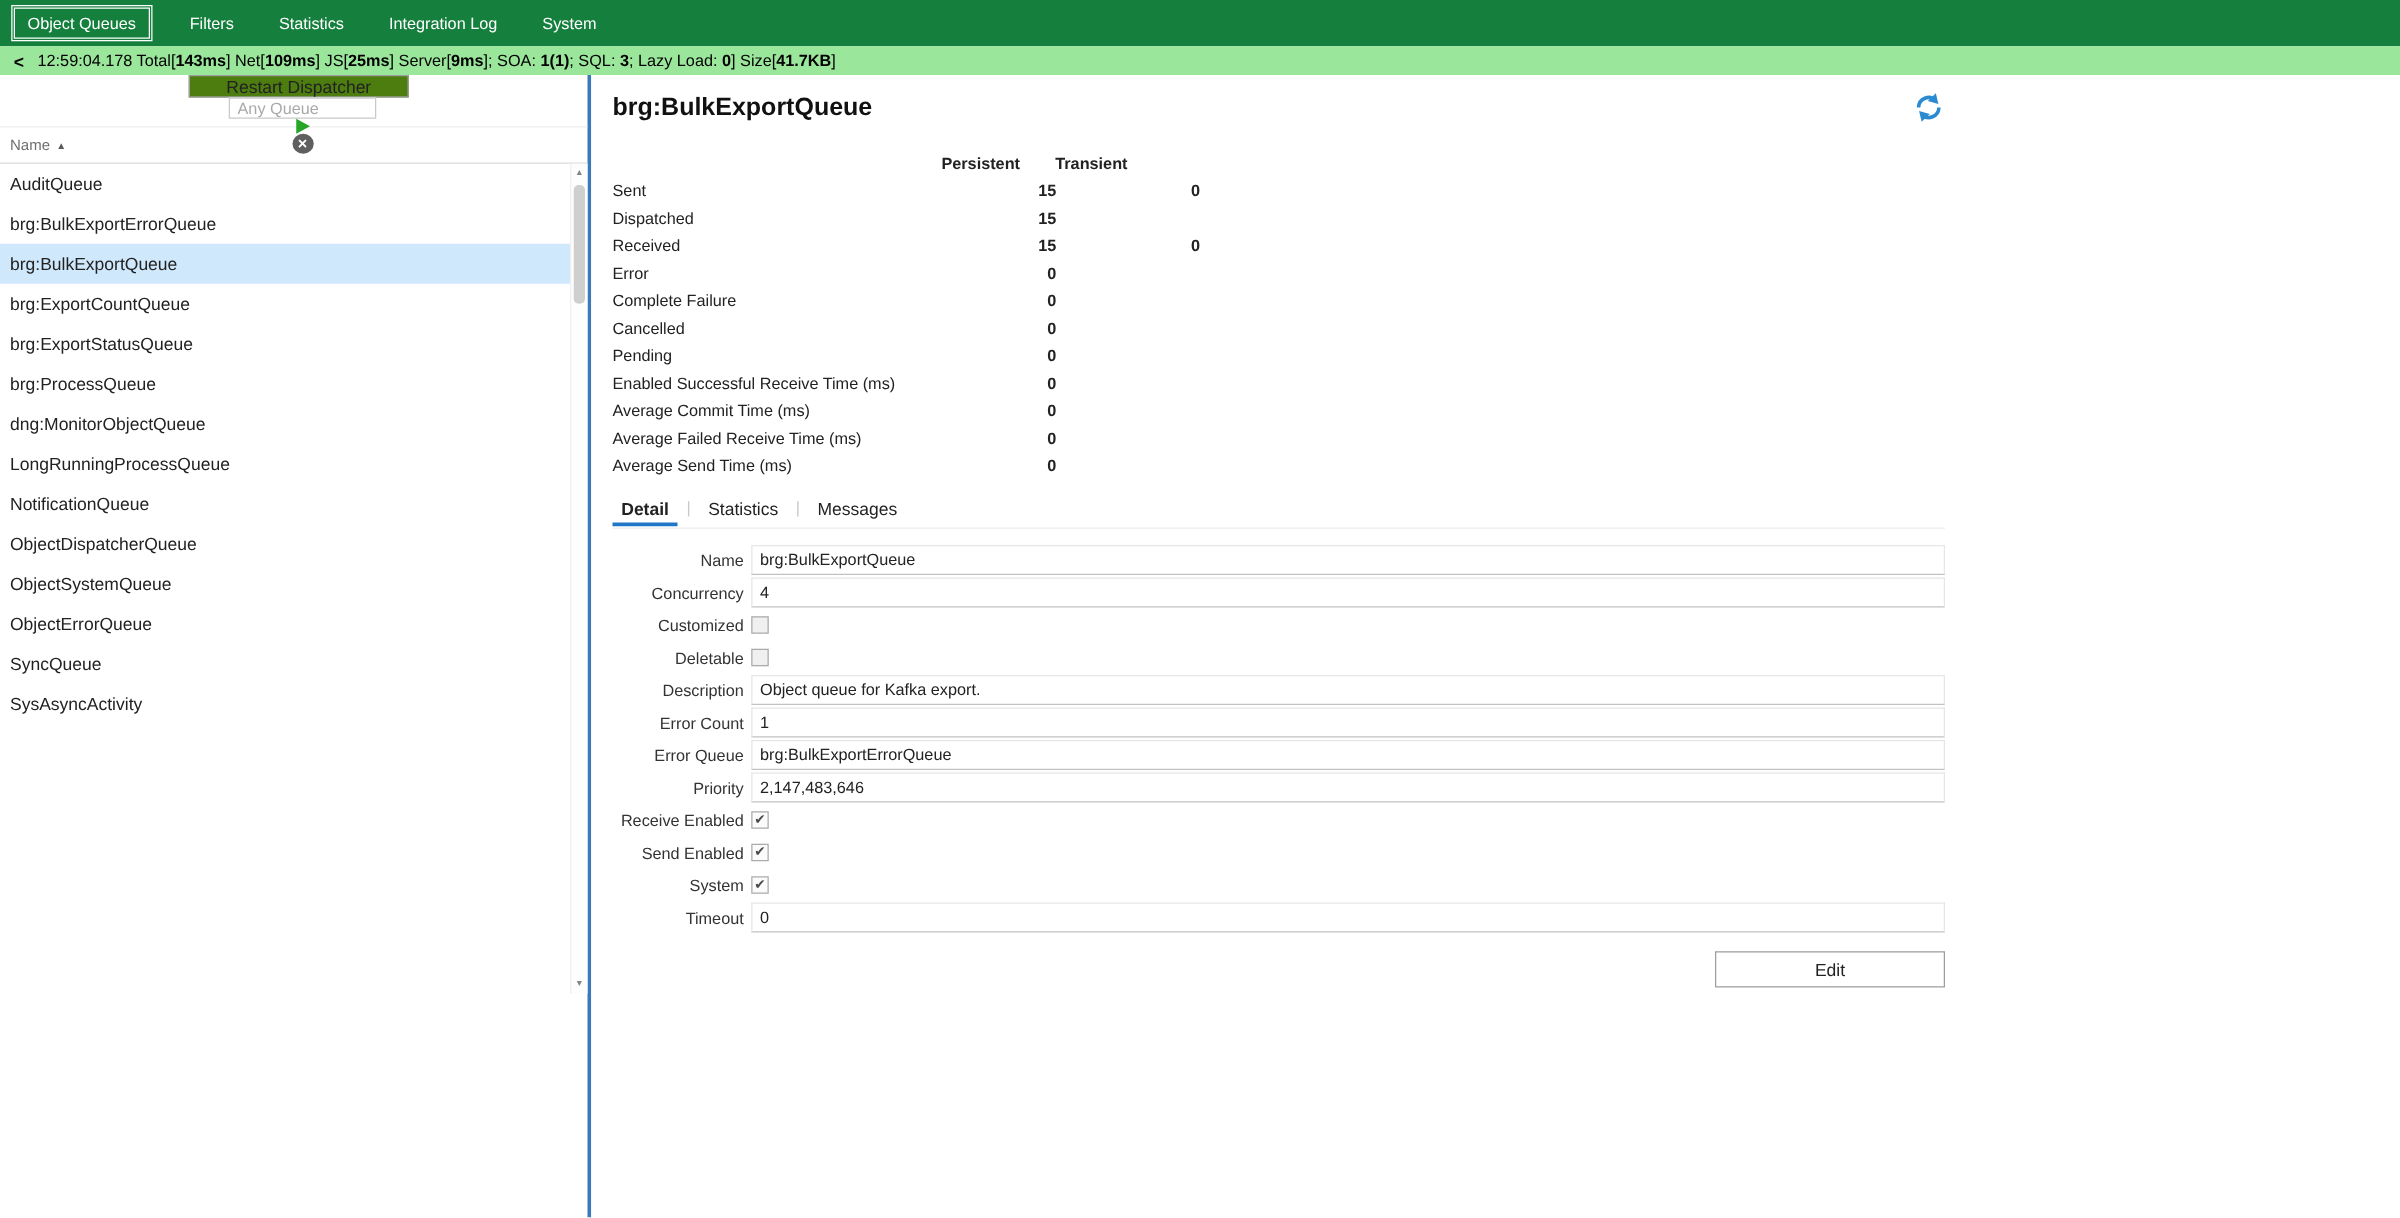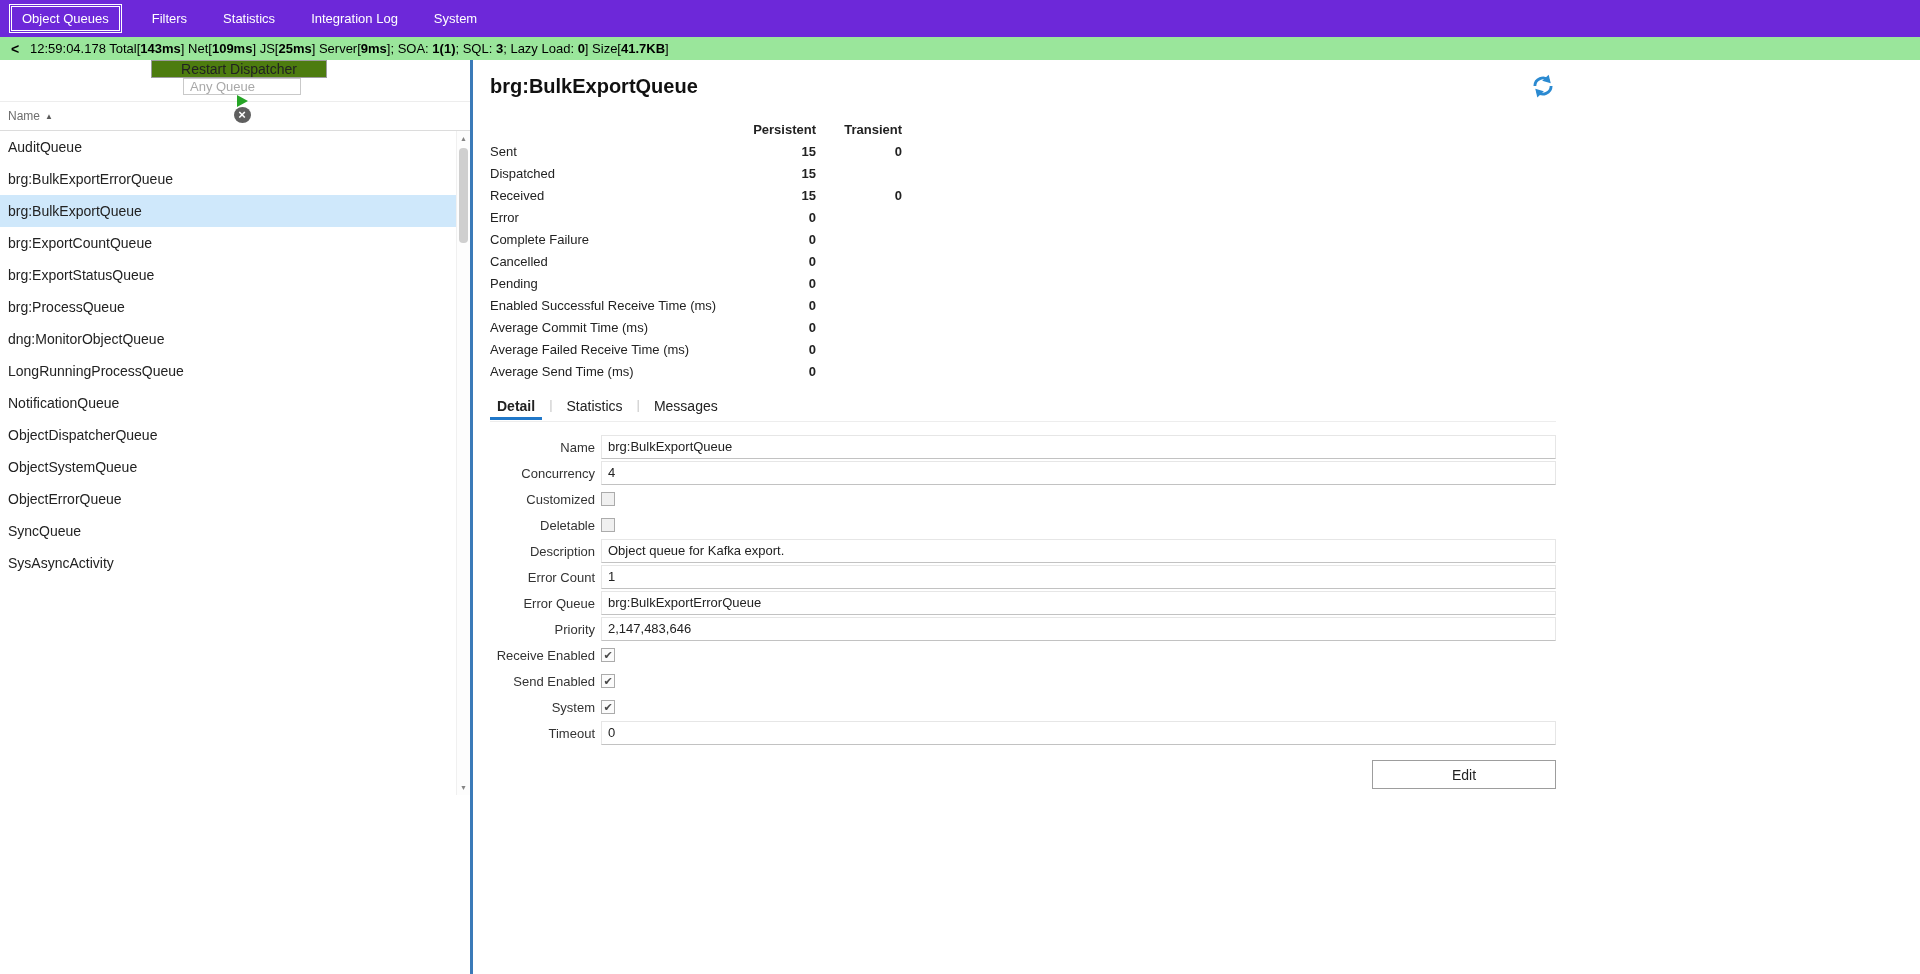--- a/index.html
+++ b/index.html
@@ -1,20 +1,20 @@
 <!DOCTYPE html>
 <html><head>
 <meta charset="utf-8">
 <style>
   * { margin:0; padding:0; box-sizing:border-box; }
   html,body { width:1920px; height:974px; background:#fff; overflow:hidden;
               font-family:"Liberation Sans", sans-serif; }
 
   
-  .topnav { height:37px; background:#6d28d9; display:flex; align-items:center; padding-left:7px; }
+  .topnav { height:37px; background:#15803d; display:flex; align-items:center; padding-left:7px; }
   .nav-item { color:#fff; font-size:13px; padding:5px 10px; margin-right:16px;
               cursor:pointer; white-space:nowrap; }
   .nav-item.active { border:1px solid #fff; outline:1px solid #fff; outline-offset:1px;
                      padding:4px 10px; margin:0 22px 0 4px; }
 
   
   .statusbar { height:23px; background:#9ae69b; display:flex; align-items:center;
                font-size:13px; color:#000; }
   .status-back { width:30px; text-align:center; font-weight:bold; font-size:14px; cursor:pointer; }
   #status-text b { font-weight:bold; }
@@ -62,21 +62,21 @@
   .main-header { width:1066px; display:flex; justify-content:space-between; align-items:flex-start; }
   .main-title { font-size:20px; font-weight:bold; color:#111; padding-top:2px; }
   .refresh-icon { cursor:pointer; }
 
   
   .stats { margin-top:15px; font-size:13px; color:#222; }
   .stats-header { display:flex; font-weight:bold; height:22px; align-items:center; }
   .sh-spacer { width:250px; }
   .sh-col { width:76px; text-align:right; }
   .sh-col2 { width:86px; text-align:right; }
-  .stats-row { display:flex; height:22px; align-items:center; }
+  .stats-row { display:flex; height:22px; align-items:center;gap:29px; }
   .s-label { width:250px; }
   .s-val { width:76px; text-align:right; font-weight:bold; }
   .s-t { width:86px; }
 
   
   .tabstrip { width:1066px; margin-top:11px; display:flex; align-items:center;
               border-bottom:1px solid #ededed; height:29px; }
   .tab { font-size:14px; color:#222; padding:4px 7px 6px; cursor:pointer; }
   .tab.active { font-weight:bold; border-bottom:3px solid #2077c8; padding-bottom:3px; }
   .tab-sep { color:#c8c8c8; margin:0 7px 6px; font-size:13px; }

